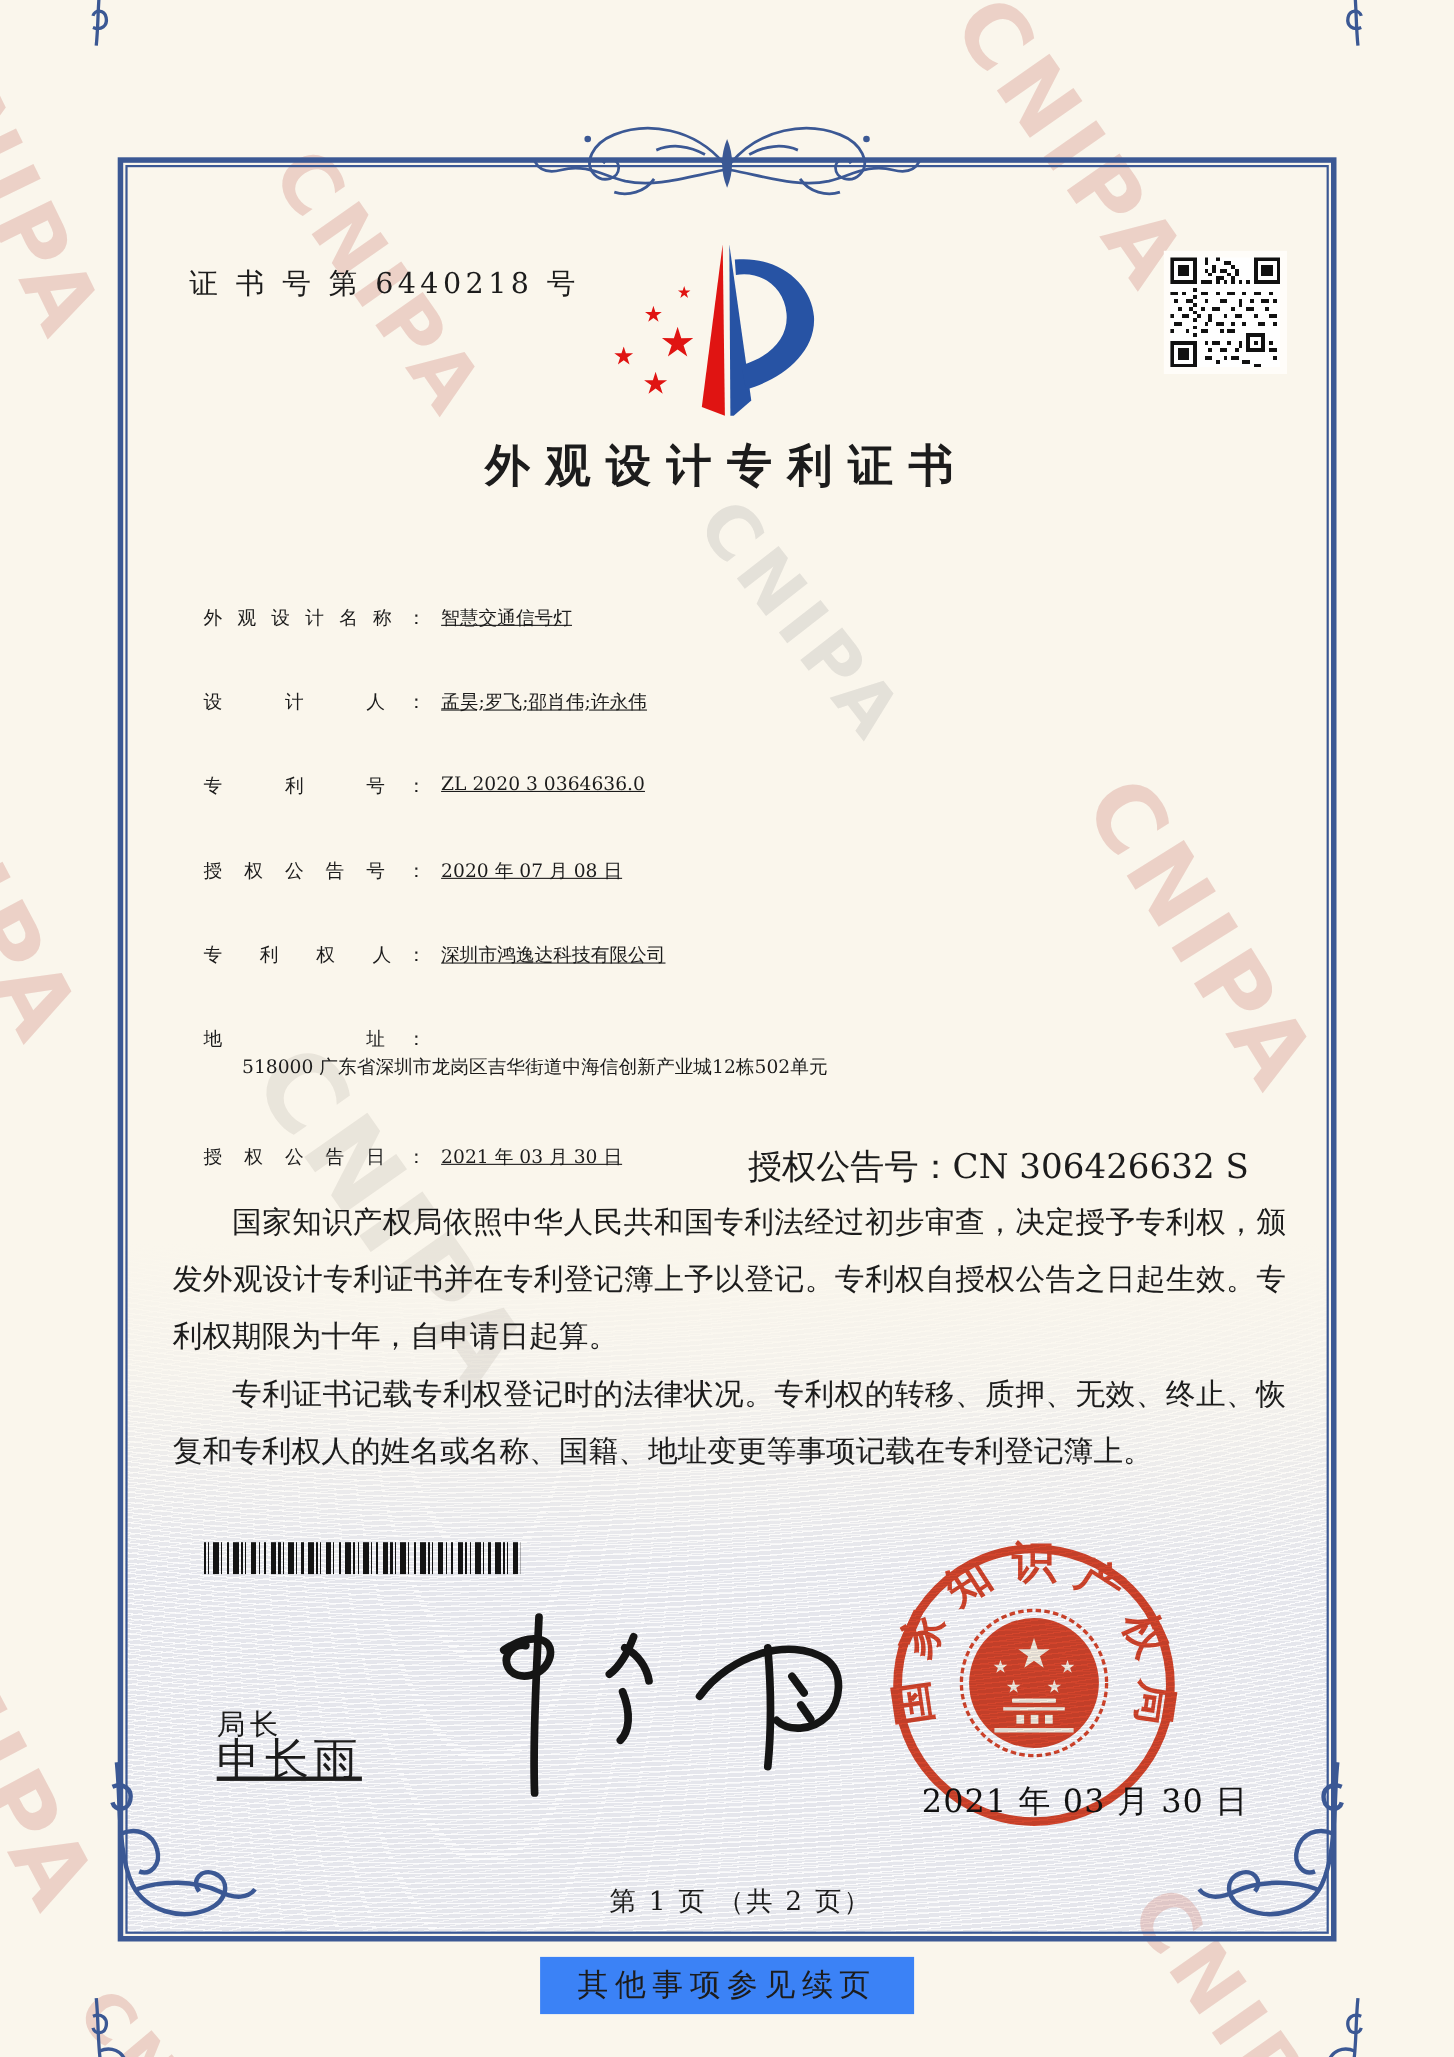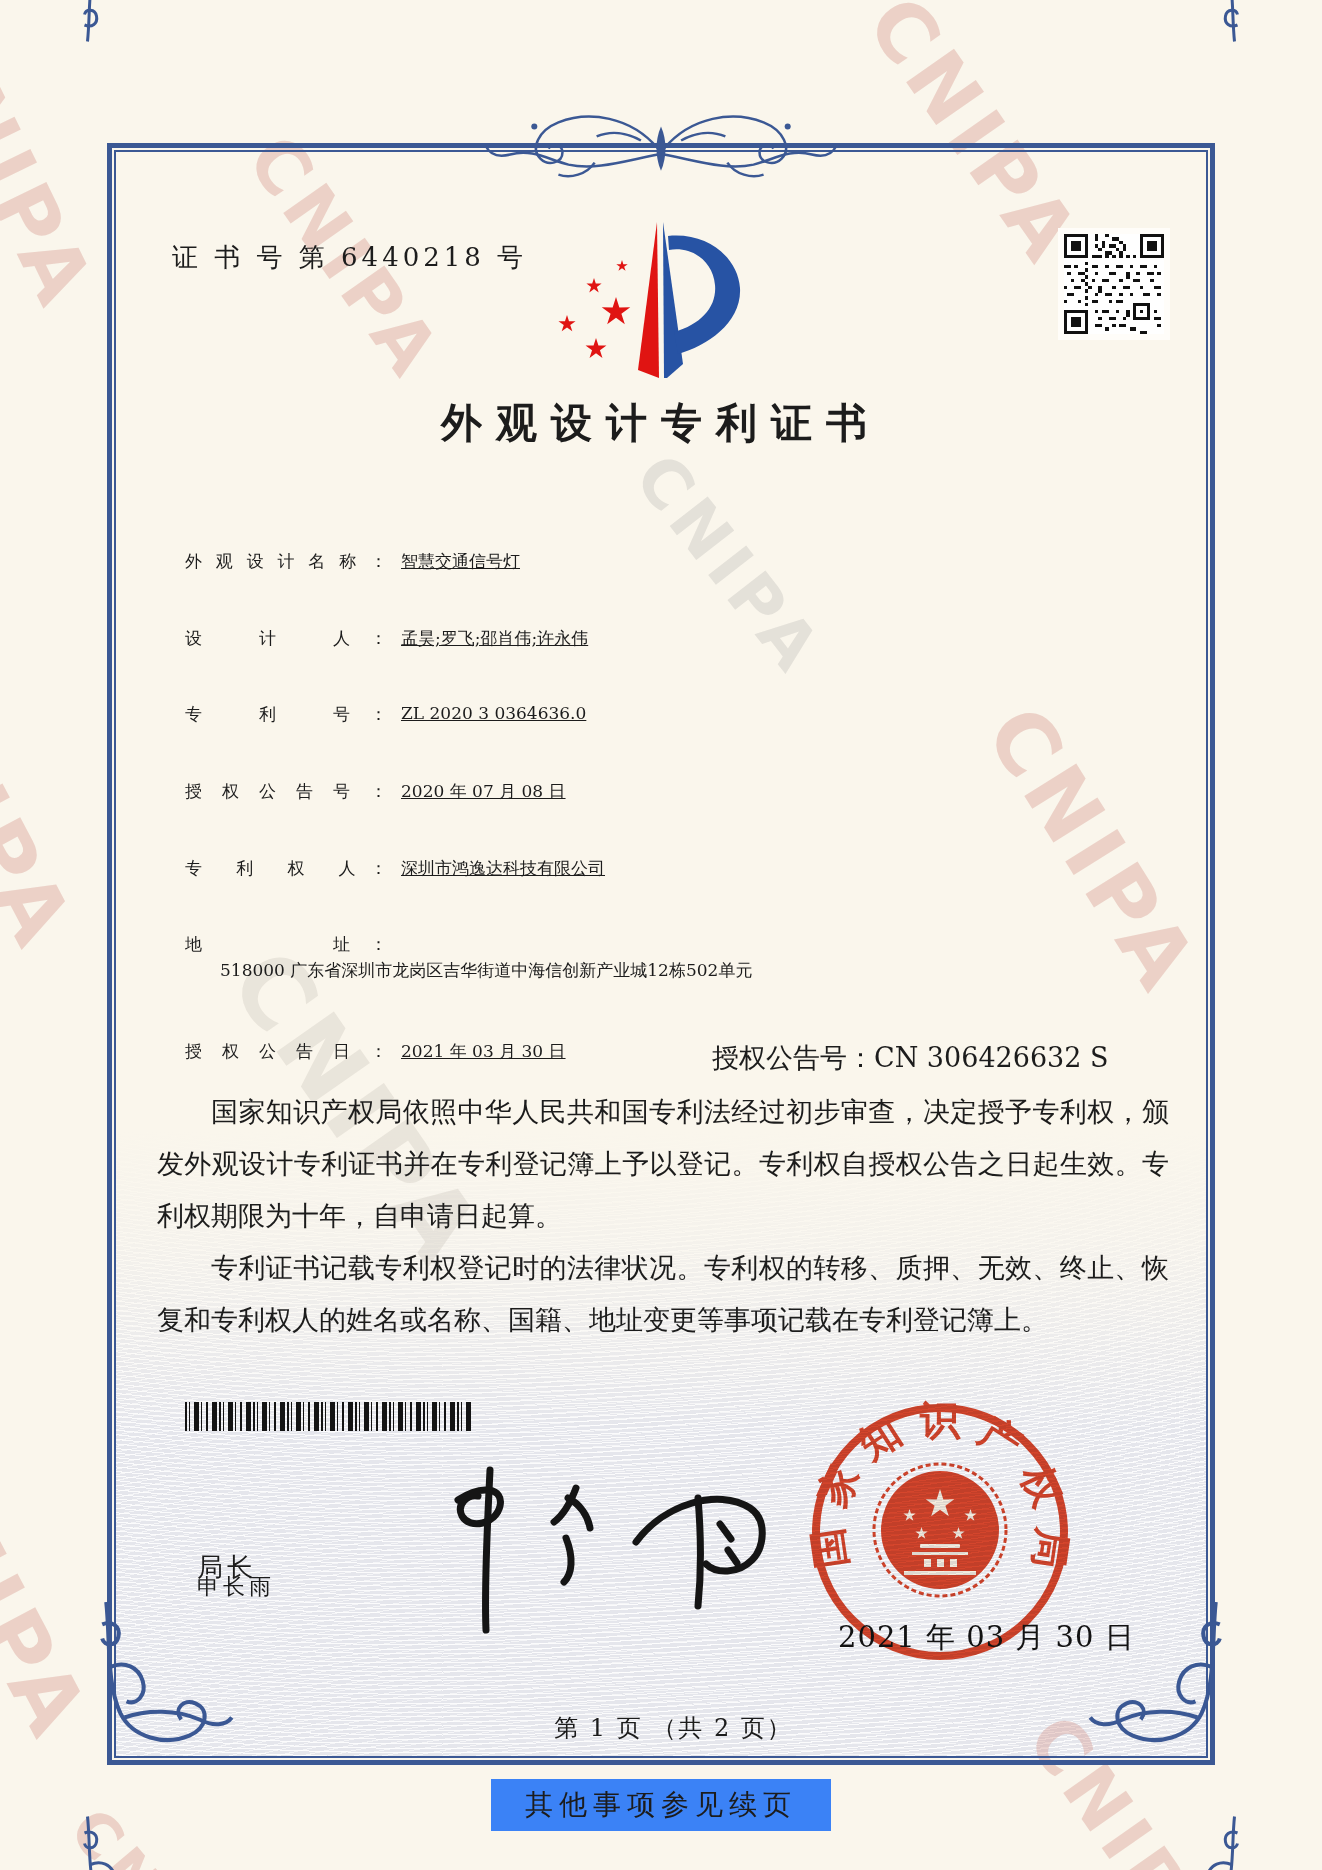--- a/index.html
+++ b/index.html
@@ -28,35 +28,35 @@
       padding:6px;box-sizing:border-box;z-index:4;}
   .title{position:absolute;left:0;right:0;top:396px;text-align:center;font-size:41px;
          font-weight:bold;letter-spacing:14px;z-index:4;}
   
   .frow{position:absolute;left:185px;font-size:17px;z-index:4;white-space:nowrap;text-decoration:underline;}
   .flabel{display:inline-block;width:202px;text-align:justify;text-align-last:justify;
           text-justify:inter-character;vertical-align:top;}
   .fval{margin-left:14px;}
   .frow.addr{white-space:normal;width:990px;}
   .frow.addr .fval{display:inline-block;width:762px;line-height:1.75;vertical-align:top;margin-left:35px;}
-  .grant2{position:absolute;left:712px;font-size:27px;z-index:4;white-space:nowrap;}
+  .grant2{position:absolute;left:680px;font-size:31px;z-index:4;white-space:nowrap;}
   
   .bodytext{position:absolute;left:157px;top:1086px;width:1012px;z-index:4;}
   .bodytext p{margin:0;font-size:27px;line-height:52px;text-align:justify;text-indent:2em;}
   
   .barcode{position:absolute;left:185px;top:1402px;width:288px;height:29px;z-index:4;
     background-image:repeating-linear-gradient(90deg,
       #141414 0 2px,transparent 2px 4px,#141414 4px 5px,transparent 5px 9px,
       #141414 9px 14px,transparent 14px 16px,#141414 16px 17px,transparent 17px 21px,
       #141414 21px 23px,transparent 23px 27px,#141414 27px 32px,transparent 32px 34px);}
   
   .officer-title{position:absolute;left:197px;top:1506px;font-size:26px;letter-spacing:4px;z-index:4;
       font-family:"DejaVu Sans","Liberation Sans",sans-serif;margin-top:44px;}
-  .officer-name{position:absolute;left:197px;top:1572px;font-size:22px;letter-spacing:4px;z-index:4;
-      font-family:"DejaVu Sans","Liberation Sans",sans-serif;}
+  .officer-name{position:absolute;left:197px;top:1572px;font-size:40px;letter-spacing:4px;z-index:4;
+      font-family:"DejaVu Sans","Liberation Sans",sans-serif;text-decoration:underline;}
   .signature{position:absolute;left:398px;top:1462px;z-index:5;}
   .seal{position:absolute;left:800px;top:1392px;z-index:4;opacity:.94;mix-blend-mode:multiply;}
   .seal-date{position:absolute;left:838px;top:1618px;font-size:29px;letter-spacing:1px;z-index:6;color:#121212;}
   
   .footer-page{position:absolute;left:0;right:0;top:1712px;text-align:center;font-size:24px;
       letter-spacing:2px;z-index:4;margin-left:25px;}
   .note-wrap{position:absolute;left:0;right:0;top:1779px;display:flex;justify-content:center;z-index:4;}
   .note{background:#3b82f6;padding:7px 34px;font-size:28px;letter-spacing:6px;}
   .orn{position:absolute;z-index:3;pointer-events:none;}
 </style>

